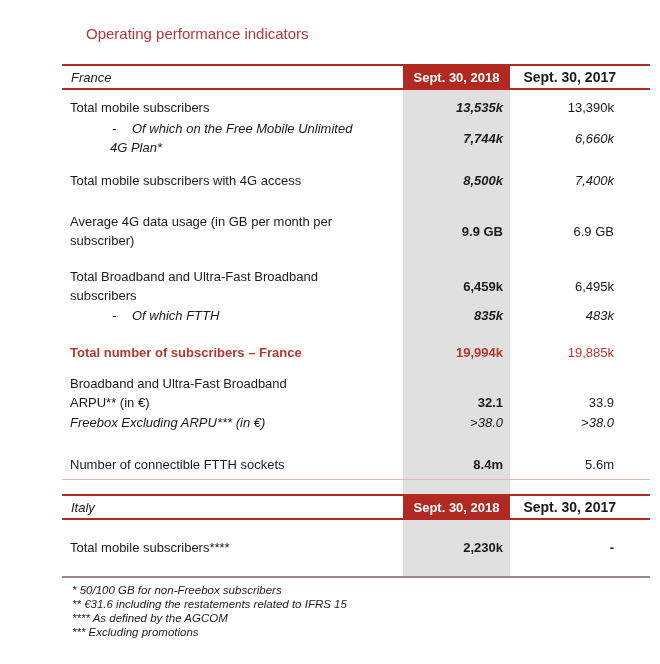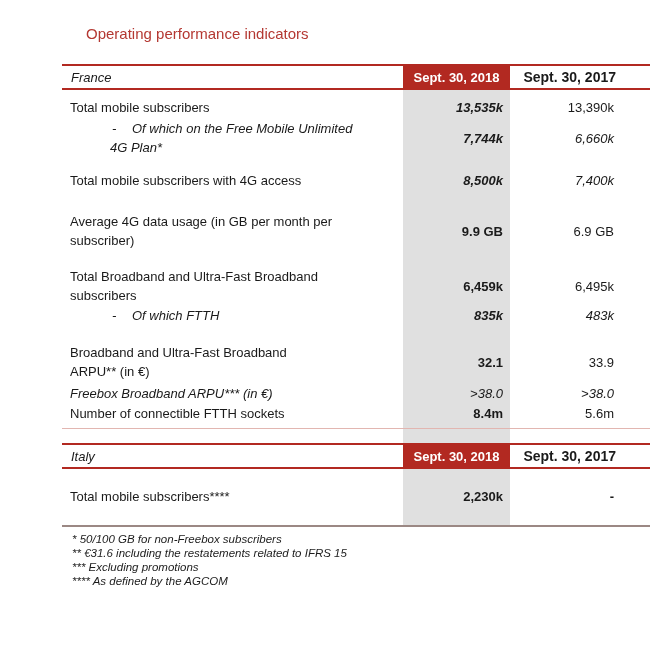--- a/index.html
+++ b/index.html
@@ -31,21 +31,21 @@
   .bi{font-weight:bold;font-style:italic;}
   .b{font-weight:bold;}
   .i{font-style:italic;}
   #france-rows .row:nth-child(1){margin-top:8px;}
   #france-rows .row:nth-child(2){margin-top:2px;}
   #france-rows .row:nth-child(3){margin-top:14px;}
   #france-rows .row:nth-child(4){margin-top:22px;}
   #france-rows .row:nth-child(5){margin-top:17px;}
   #france-rows .row:nth-child(6){margin-top:1px;}
   #france-rows .row:nth-child(7){margin-top:18px;}
-  #france-rows .row:nth-child(8){margin-top:3px;}
+  #france-rows .row:nth-child(8){margin-top:12px;align-items:flex-end;}
   #france-rows .row:nth-child(9){margin-top:1px;}
   #france-rows .row:nth-child(10){margin-top:23px;}
   .close-line{margin-top:5px;border-top:1px solid #e2b6b1;}
   .thead.italy{margin-top:14px;}
   #italy-rows .row:nth-child(1){margin-top:18px;}
   .bottom-line{margin-top:19px;border-top:2px solid #9b8884;position:relative;}
   .footnotes{margin:5px 0 0 72px;font-size:11.5px;font-style:italic;line-height:14px;color:#1c1c1c;}
 </style>
 </head>
 <body>
@@ -87,27 +87,32 @@
           <div class="row ">
             <div class="lbl">Total Broadband and Ultra-Fast Broadband subscribers</div>
             <div class="v18 b">6,459k</div>
             <div class="v17 ">6,495k</div>
           </div>
           <div class="row sub">
             <div class="lbl"><span class="dash">-</span><span>Of which FTTH</span></div>
             <div class="v18 bi">835k</div>
             <div class="v17 i">483k</div>
           </div>
+          <div class="row total">
+            <div class="lbl">Total number of subscribers – France</div>
+            <div class="v18 b">19,994k</div>
+            <div class="v17 ">19,885k</div>
+          </div>
           <div class="row ">
             <div class="lbl">Broadband and Ultra-Fast Broadband ARPU** (in €)</div>
             <div class="v18 b">32.1</div>
             <div class="v17 ">33.9</div>
           </div>
           <div class="row il">
-            <div class="lbl">Freebox Broadband ARPU*** (in €)</div>
+            <div class="lbl">Freebox Excluding ARPU*** (in €)</div>
             <div class="v18 i">&gt;38.0</div>
             <div class="v17 i">&gt;38.0</div>
           </div>
           <div class="row ">
             <div class="lbl">Number of connectible FTTH sockets</div>
             <div class="v18 b">8.4m</div>
             <div class="v17 ">5.6m</div>
           </div>
         </div>
 
@@ -127,16 +132,16 @@
           </div>
         </div>
 
       <div class="bottom-line"></div>
     </div>
   </div>
 
   <div class="footnotes" id="footnotes">
       <div>* 50/100 GB for non-Freebox subscribers</div>
       <div>** €31.6 including the restatements related to IFRS 15</div>
+      <div>**** As defined by the AGCOM</div>
       <div>*** Excluding promotions</div>
-      <div>**** As defined by the AGCOM</div>
     </div>
 </div>
 
 </body></html>

